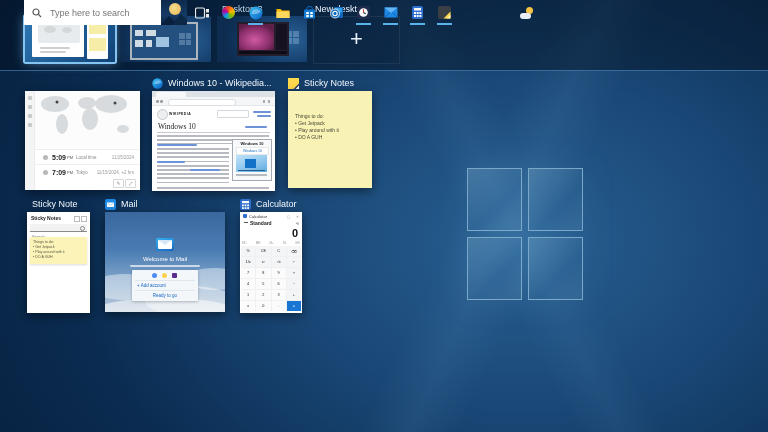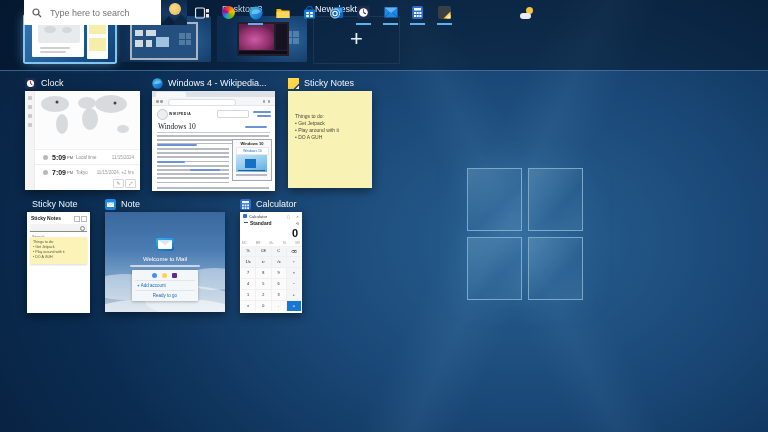--- a/index.html
+++ b/index.html
@@ -232,29 +232,20 @@
       <div class="abs d3side"></div>
       <div class="abs d3bar"></div>
     </div>
   </div>
 
   <div class="abs newtile">
     <div class="plus">+</div>
   </div>
 
   <div class="card" style="left:25px;top:76px;width:115px;height:114px">
-    <div class="whead">
-      <svg width="11" height="11">
-        <rect width="11" height="11" rx="2" fill="#202c4e"></rect>
-          <circle cx="5.5" cy="5.5" r="3.6" fill="#fff"></circle>
-        <path d="M5.5 5.5 L5.5 2.7" stroke="#d03b30" stroke-width="1"></path>
-        <path d="M5.5 5.5 L7.3 6.7" stroke="#223" stroke-width="1"></path>
-      </svg>
-      <span class="wtitle">Clock</span>
-    </div>
     <div class="wbody" style="width:115px;height:99px">
       <div class="abs ck-rail">
         <div class="abs ck-dot" style="top:5px"></div>
           <div class="abs ck-dot" style="top:14px"></div>
         <div class="abs ck-dot" style="top:23px"></div>
           <div class="abs ck-dot" style="top:32px"></div>
       </div>
       <div class="abs ck-map">
         <svg width="105" height="57" viewBox="0 0 105 57">
           <ellipse cx="20" cy="13" rx="14" ry="8" fill="#d8dbdd"></ellipse>
@@ -291,21 +282,21 @@
       <svg width="11" height="11">
         <defs>
             <linearGradient id="eg" x1="0" y1="0" x2="1" y2="1">
           <stop offset="0" stop-color="#35c1f1"></stop>
               <stop offset="1" stop-color="#0d62c9"></stop>
             </linearGradient>
           </defs>
         <circle cx="5.5" cy="5.5" r="5.2" fill="url(#eg)"></circle>
         <path d="M2 6 a4 4 0 0 1 7.5 -1.5 L6 6 Z" fill="rgba(255,255,255,.35)"></path>
       </svg>
-      <span class="wtitle">Windows 4 - Wikipedia...</span>
+      <span class="wtitle">Windows 10 - Wikipedia...</span>
     </div>
     <div class="wbody" style="width:123px;height:100px">
       <div class="abs wk-top">
           <div class="abs wk-tab"></div>
         </div>
       <div class="abs wk-addr">
         <div class="abs wk-navdot" style="left:4px"></div>
           <div class="abs wk-navdot" style="left:8px"></div>
         <div class="abs wk-pill"></div>
         <div class="abs wk-navdot" style="right:5px"></div>
@@ -384,21 +375,21 @@
     </div>
   </div>
 
   <div class="card" style="left:105px;top:197px;width:120px;height:116px">
     <div class="whead">
       <svg width="11" height="11">
         <rect width="11" height="11" rx="2" fill="#1e88e5"></rect>
         <rect x="2" y="3.5" width="7" height="4.5" fill="#fff"></rect>
         <path d="M2 3.5 L5.5 6.2 L9 3.5" stroke="#90caf9" stroke-width=".8" fill="none"></path>
       </svg>
-      <span class="wtitle">Note</span>
+      <span class="wtitle">Mail</span>
     </div>
     <div class="wbody mail-bg" style="width:120px;height:100px">
       <div class="abs cloud" style="left:-15px;top:62px;width:70px;height:26px"></div>
       <div class="abs cloud" style="left:40px;top:74px;width:90px;height:30px"></div>
       <div class="abs cloud" style="left:80px;top:56px;width:60px;height:22px"></div>
       <div class="abs cloud" style="left:-10px;top:86px;width:140px;height:26px;background:rgba(255,255,255,.55)"></div>
       <div class="abs mail-icon">
           <div class="abs mail-flap"></div>
         </div>
       <div class="abs mail-welcome">Welcome to Mail</div>

